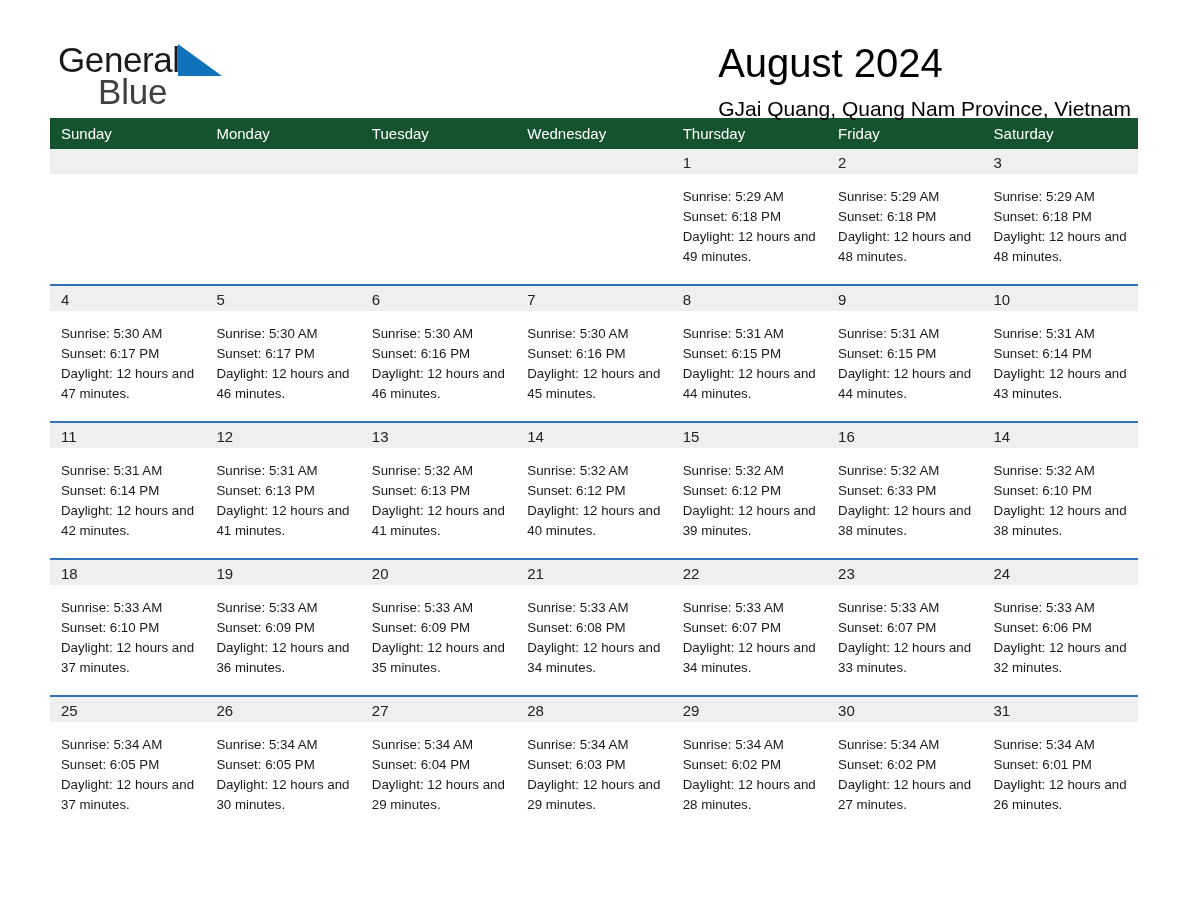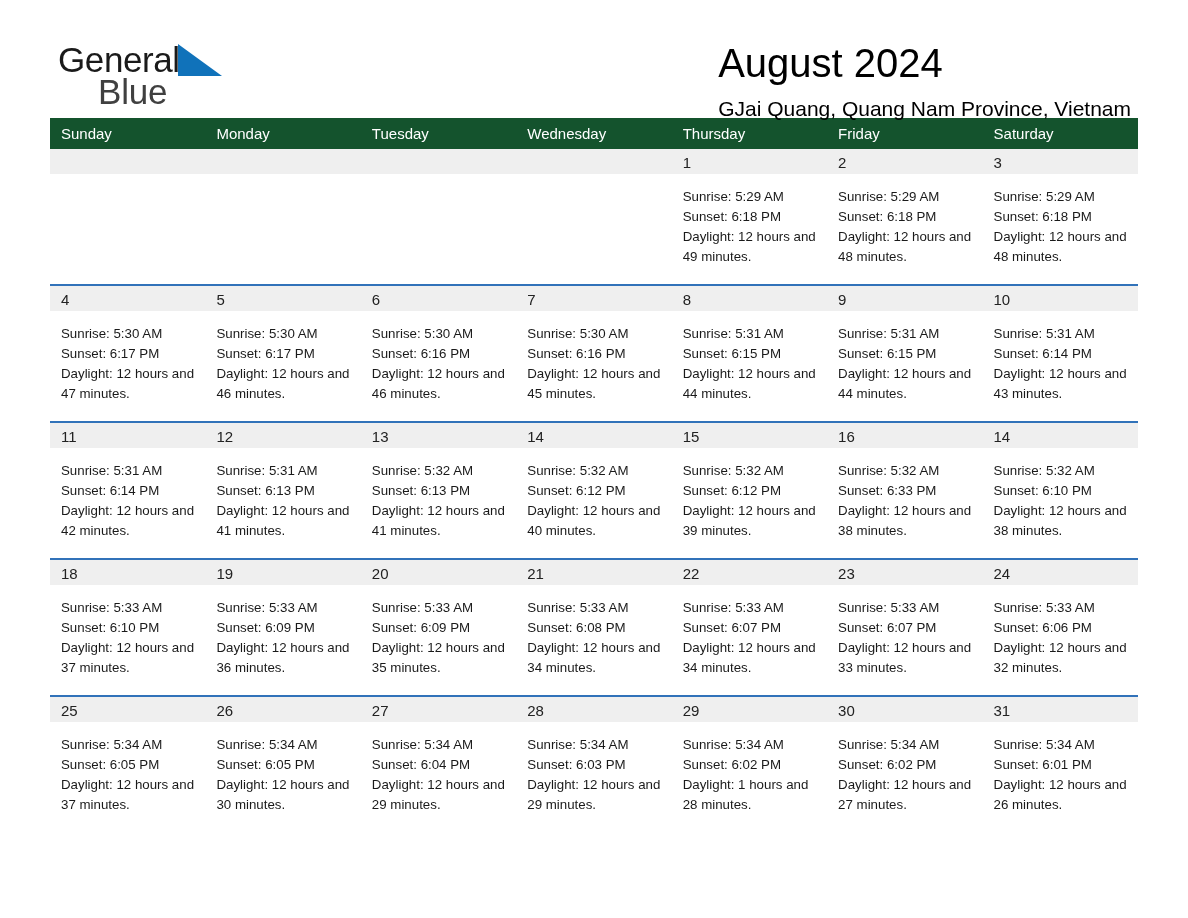--- a/index.html
+++ b/index.html
@@ -484,21 +484,21 @@
                 <div class="wrap">Daylight: 12 hours and 29 minutes.</div>
               </div>
             </div>
           </td>
           <td>
             <div class="cell-inner">
               <div class="daynum">29</div>
               <div class="details">
                 <div>Sunrise: 5:34 AM</div>
                 <div>Sunset: 6:02 PM</div>
-                <div class="wrap">Daylight: 1 hours and 28 minutes.</div>
+                <div class="wrap">Daylight: 12 hours and 28 minutes.</div>
               </div>
             </div>
           </td>
           <td>
             <div class="cell-inner">
               <div class="daynum">30</div>
               <div class="details">
                 <div>Sunrise: 5:34 AM</div>
                 <div>Sunset: 6:02 PM</div>
                 <div class="wrap">Daylight: 12 hours and 27 minutes.</div>

